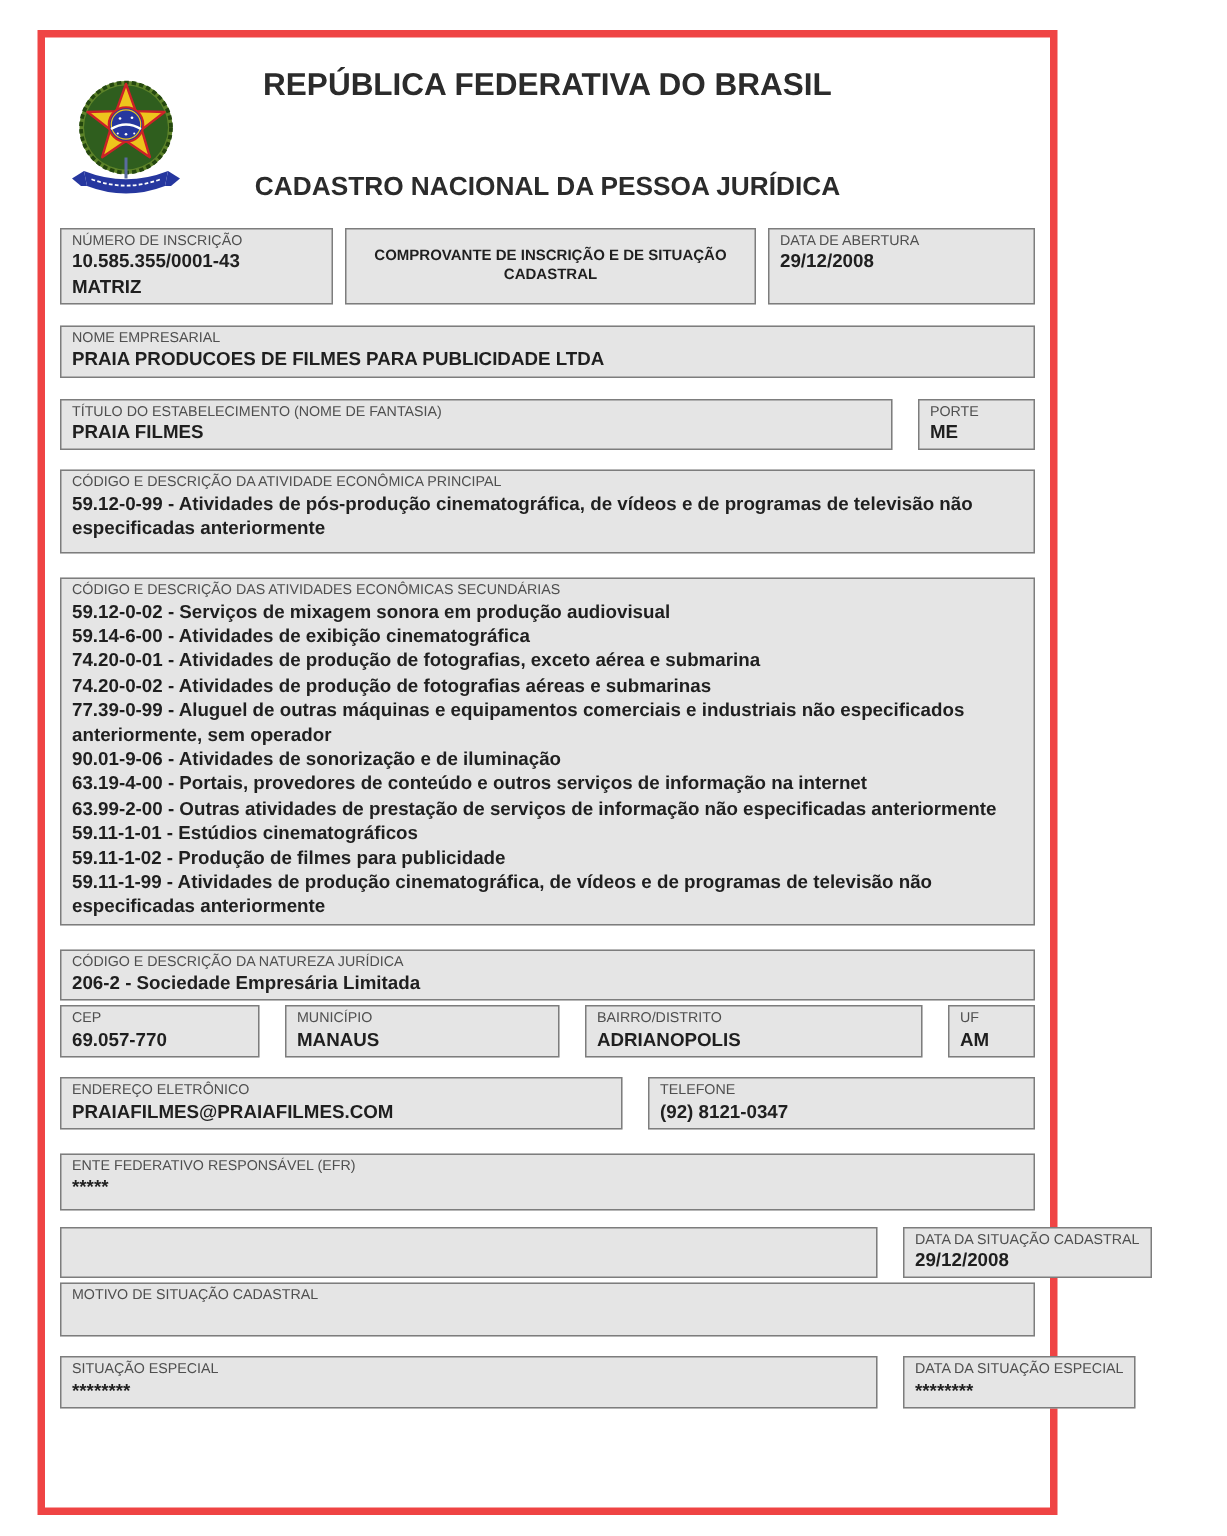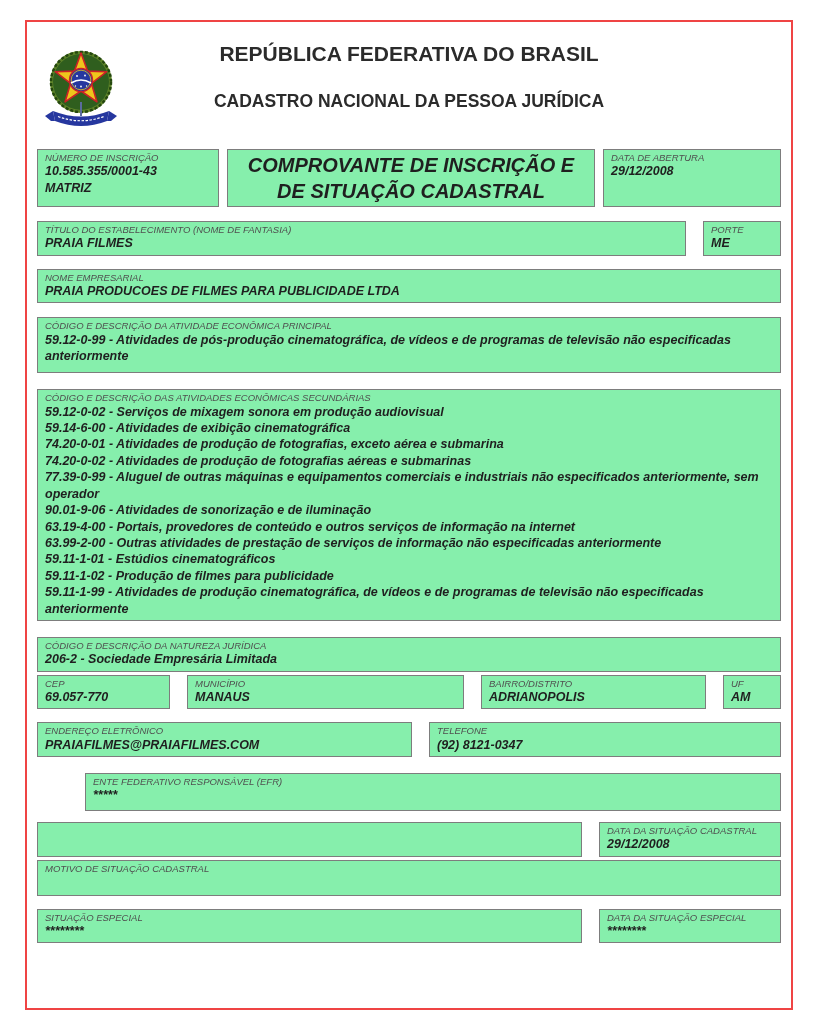--- a/index.html
+++ b/index.html
@@ -4,58 +4,57 @@
 <style>
   * { margin: 0; padding: 0; box-sizing: border-box; }
   html, body { background: #ffffff; }
   body {
     width: 818px; height: 1024px;
     font-family: "Liberation Sans", "DejaVu Sans", sans-serif;
     position: relative; overflow: hidden;
   }
   .doc {
     position: absolute; left: 25px; top: 20px;
-    width: 768px; height: 990px;
-    border: 2px solid #ef4444;
+    width: 680px; height: 990px;
+    border: 5px solid #ef4444;
     background: #ffffff;
     padding: 10px 10px 8px 10px;
   }
   .doc-header { position: relative; height: 117px; }
   .emblem { position: absolute; left: 4px; top: 10px; width: 80px; height: 92px; }
   .title1 {
     position: absolute; left: 0; right: 0; top: 10px;
     text-align: center; font-size: 21px; font-weight: bold; color: #2b2b2b;
   }
   .title2 {
-    position: absolute; left: 0; right: 0; top: 59px;
+    position: absolute; left: 0; right: 0; top: 79px;
     text-align: center; font-size: 17.5px; font-weight: bold; color: #2b2b2b;
   }
   .row { display: flex; gap: 17px; margin-bottom: 14px; }
   .row-tight { gap: 8px; }
   .fbox {
     border: 1px solid #7d7d7d;
     padding: 2px 7px 3px 7px;
     min-height: 33px;
-    background: #86efac;
-    font-style: italic;
+    background: #e5e5e5;
   }
   .flabel {
     font-size: 9.5px; color: #4f4f4f; line-height: 1.2; white-space: nowrap;
   }
   .fvalue {
     font-size: 12.5px; font-weight: bold; color: #1f1f1f; line-height: 1.3;
   }
   .grow { flex: 1 1 auto; }
   .h46 { min-height: 46px; }
   .h56 { min-height: 56px; }
-  .h38 { min-height: 38px; margin-left: 48px; }
+  .h38 { min-height: 38px; }
   .h36 { min-height: 36px; }
   .cert-box {
     display: flex; align-items: center; justify-content: center;
-    text-align: center; font-size: 20px; font-weight: bold; color: #1f1f1f;
+    text-align: center; font-size: 10px; font-weight: bold; color: #1f1f1f;
     line-height: 1.3; padding: 2px 14px;
   }
   .act-list .fvalue { line-height: 16.4px; }
   .mb12 { margin-bottom: 16px; }
   .mb13 { margin-bottom: 13px; }
   .mb11 { margin-bottom: 11px; }
   .mb15 { margin-bottom: 3px; }
   .mb0 { margin-bottom: 0; }
 </style>
 </head>
@@ -95,35 +94,35 @@
     </div>
     <div class="fbox h46 cert-box grow">
       <span>COMPROVANTE DE INSCRIÇÃO E DE SITUAÇÃO CADASTRAL</span>
     </div>
     <div class="fbox h46" style="flex:0 0 178px">
       <div class="flabel">DATA DE ABERTURA</div>
       <div class="fvalue">29/12/2008</div>
     </div>
   </div>
 
+  <div class="row">
+    <div class="fbox grow">
+      <div class="flabel">NOME EMPRESARIAL</div>
+      <div class="fvalue">PRAIA PRODUCOES DE FILMES PARA PUBLICIDADE LTDA</div>
+    </div>
+  </div>
+
   <div class="row mb13">
     <div class="fbox grow">
       <div class="flabel">TÍTULO DO ESTABELECIMENTO (NOME DE FANTASIA)</div>
       <div class="fvalue">PRAIA FILMES</div>
     </div>
     <div class="fbox" style="flex:0 0 78px">
       <div class="flabel">PORTE</div>
       <div class="fvalue">ME</div>
-    </div>
-  </div>
-
-  <div class="row">
-    <div class="fbox grow">
-      <div class="flabel">NOME EMPRESARIAL</div>
-      <div class="fvalue">PRAIA PRODUCOES DE FILMES PARA PUBLICIDADE LTDA</div>
     </div>
   </div>
 
   <div class="row mb12">
     <div class="fbox h56 grow">
       <div class="flabel">CÓDIGO E DESCRIÇÃO DA ATIVIDADE ECONÔMICA PRINCIPAL</div>
       <div class="fvalue">59.12-0-99 - Atividades de pós-produção cinematográfica, de vídeos e de programas de televisão não especificadas anteriormente</div>
     </div>
   </div>
 

